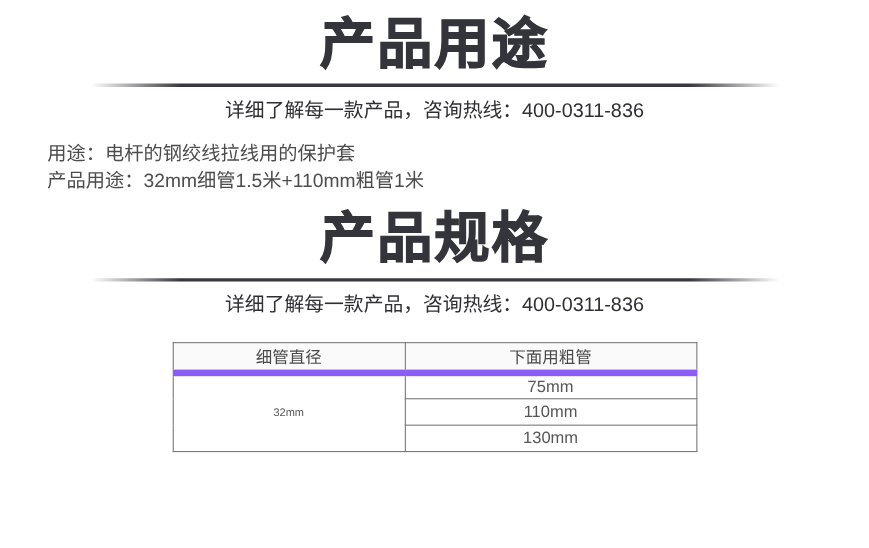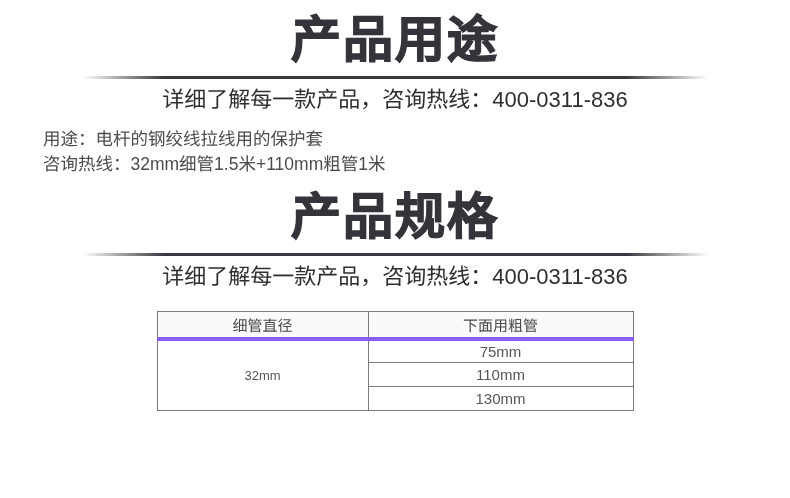--- a/index.html
+++ b/index.html
@@ -25,21 +25,21 @@
     width: 625px;
     height: 3px;
     margin: 7px auto 0;
     border-radius: 2px;
     background: linear-gradient(to right,
       rgba(56,56,63,0) 0%, #38383f 13%, #38383f 87%, rgba(56,56,63,0) 100%);
   }
   .subtitle {
     margin-top: 10px;
     text-align: center;
-    font-size: 22px;
+    font-size: 18px;
     line-height: 22px;
     color: #2e2e33;
   }
 
   .usage-block {
     margin: 16px 36px 0 43px;
     font-size: 17.5px;
     line-height: 25px;
     color: #4c4c4c;
   }
@@ -62,39 +62,39 @@
     border: 1px solid #7a7a7a;
     text-align: center;
     vertical-align: middle;
     font-weight: 400;
     padding: 0;
   }
   table.spec-table thead th {
     height: 27px;
     background: #fafafa;
     color: #4a4a4a;
-    border-bottom: 4px solid #8b5cf6;
+    border-bottom: 6px solid #8b5cf6;
   }
   table.spec-table tbody td { height: 24px; }
-  table.spec-table td.thin-cell { font-size: 13px; }
+  table.spec-table td.thin-cell { font-size: 10px; }
 </style>
 </head>
 <body>
 
 <div class="page">
 
   <div class="section section-1">
     <div class="section-title">产品用途</div>
     <div class="divider"></div>
     <div class="subtitle">详细了解每一款产品，咨询热线：400-0311-836</div>
   </div>
 
   <div class="usage-block">
     <p>用途：电杆的钢绞线拉线用的保护套</p>
-    <p>咨询热线：32mm细管1.5米+110mm粗管1米</p>
+    <p>产品用途：32mm细管1.5米+110mm粗管1米</p>
   </div>
 
   <div class="section section-2">
     <div class="section-title">产品规格</div>
     <div class="divider"></div>
     <div class="subtitle">详细了解每一款产品，咨询热线：400-0311-836</div>
   </div>
 
   <div class="spec-table-wrap">
     <table class="spec-table">

